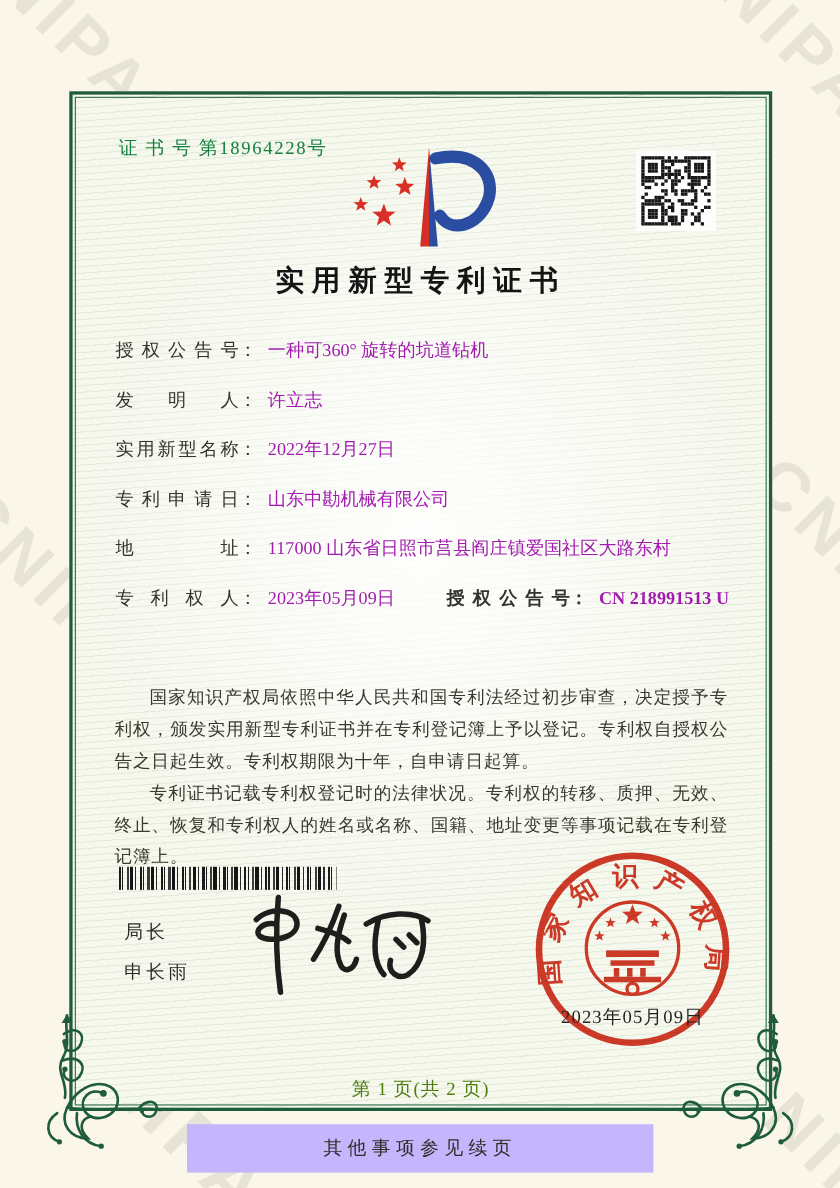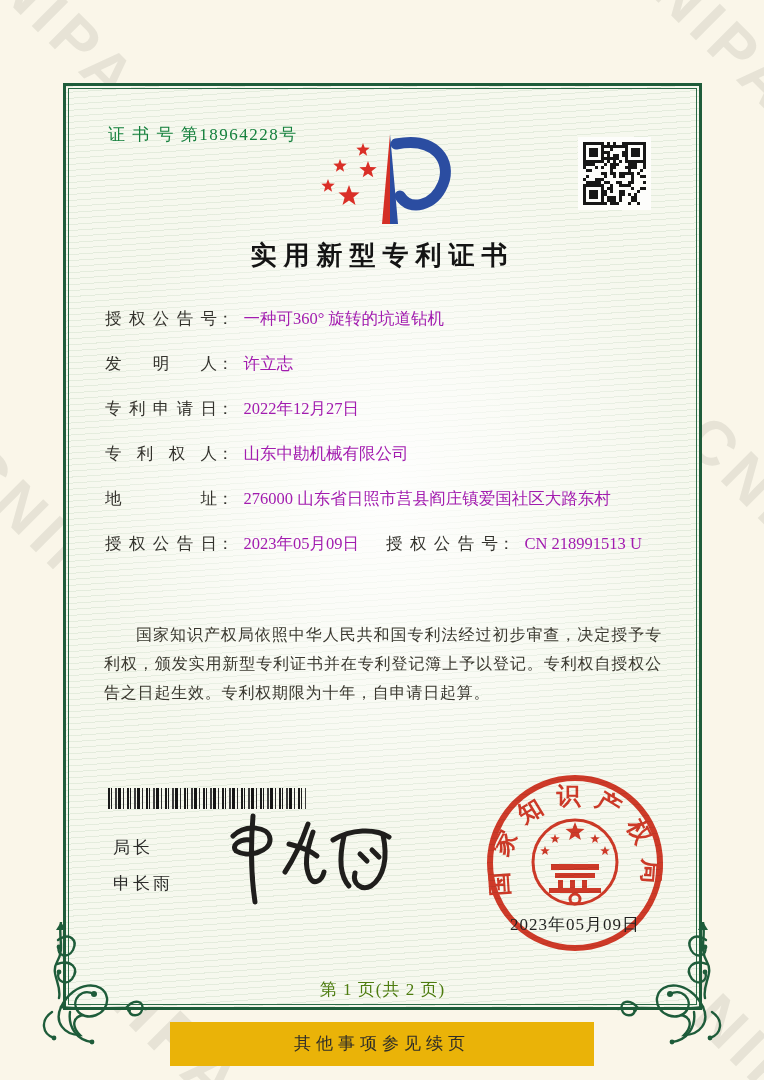--- a/index.html
+++ b/index.html
@@ -65,21 +65,21 @@
   
   .fields{position:absolute;left:105px;top:296px;width:562px;}
   .frow{height:45px;line-height:45px;font-size:16.5px;color:#27261f;white-space:nowrap;}
   .flabel{
     display:inline-block;width:112px;
     text-align:justify;text-align-last:justify;
     color:#33322c;vertical-align:top;
   }
   .fcolon{color:#33322c;margin-right:10px;}
   .fvalue{color:#a21caf;}
-  .fpair2{margin-left:27px;}
+  .fpair2{margin-left:47px;font-weight:bold;}
 
   
   .paras{position:absolute;left:104px;top:620px;width:558px;}
   .paras p{
     margin:0;text-indent:2em;
     font-size:16px;line-height:29px;
     color:#3a382f;letter-spacing:0.8px;
     text-align:justify;
   }
 
@@ -105,21 +105,21 @@
   
   .seal{position:absolute;left:484px;top:772px;opacity:0.95;mix-blend-mode:multiply;}
 
   
   .page-info{
     position:absolute;left:63px;top:978px;width:639px;
     text-align:center;font-size:17px;color:#4d7c0f;letter-spacing:1px;
   }
   .cont-strip{
     position:absolute;left:170px;top:1022px;width:424px;height:44px;
-    background:#eab308;
+    background:#c4b5fd;
     text-align:center;line-height:44px;
     font-size:17px;color:#2e2d28;letter-spacing:5px;
   }
 
   .ornament{position:absolute;width:140px;height:140px;}
   .orn-left{left:8px;top:922px;}
   .orn-right{left:616px;top:922px;transform:scaleX(-1);}
 </style>
 </head>
 <body>
@@ -599,35 +599,36 @@
   <div class="title">实用新型专利证书</div>
 
   <div class="fields">
     <div class="frow">
       <span class="flabel">授权公告号</span><span class="fcolon">：</span><span class="fvalue">一种可360° 旋转的坑道钻机</span>
     </div>
     <div class="frow">
       <span class="flabel">发明人</span><span class="fcolon">：</span><span class="fvalue">许立志</span>
     </div>
     <div class="frow">
-      <span class="flabel">专利申请日</span><span class="fcolon">：</span><span class="fvalue">2022年12月27日</span>
+      <span class="flabel">实用新型名称</span><span class="fcolon">：</span><span class="fvalue">2022年12月27日</span>
     </div>
     <div class="frow">
-      <span class="flabel">专利权人</span><span class="fcolon">：</span><span class="fvalue">山东中勘机械有限公司</span>
+      <span class="flabel">专利申请日</span><span class="fcolon">：</span><span class="fvalue">山东中勘机械有限公司</span>
     </div>
     <div class="frow">
-      <span class="flabel">地址</span><span class="fcolon">：</span><span class="fvalue">276000 山东省日照市莒县阎庄镇爱国社区大路东村</span>
+      <span class="flabel">地址</span><span class="fcolon">：</span><span class="fvalue">117000 山东省日照市莒县阎庄镇爱国社区大路东村</span>
     </div>
     <div class="frow">
-      <span class="flabel">授权公告日</span><span class="fcolon">：</span><span class="fvalue">2023年05月09日</span><span class="fpair2"><span class="flabel">授权公告号</span><span class="fcolon">：</span><span class="fvalue">CN 218991513 U</span></span>
+      <span class="flabel">专利权人</span><span class="fcolon">：</span><span class="fvalue">2023年05月09日</span><span class="fpair2"><span class="flabel">授权公告号</span><span class="fcolon">：</span><span class="fvalue">CN 218991513 U</span></span>
     </div>
   </div>
 
   <div class="paras">
     <p>国家知识产权局依照中华人民共和国专利法经过初步审查，决定授予专利权，颁发实用新型专利证书并在专利登记簿上予以登记。专利权自授权公告之日起生效。专利权期限为十年，自申请日起算。</p>
+    <p>专利证书记载专利权登记时的法律状况。专利权的转移、质押、无效、终止、恢复和专利权人的姓名或名称、国籍、地址变更等事项记载在专利登记簿上。</p>
   </div>
 
   <div class="barcode"></div>
 
   <div class="signer t1">局长</div>
   <div class="signer t2">申长雨</div>
 
   <svg class="signature" width="195" height="105" viewBox="0 0 195 105">
     <g fill="none" stroke="#1f1e1c" stroke-width="5" stroke-linecap="round" stroke-linejoin="round">
       <path d="M40,10 C38,34 37,62 42,96"></path>

